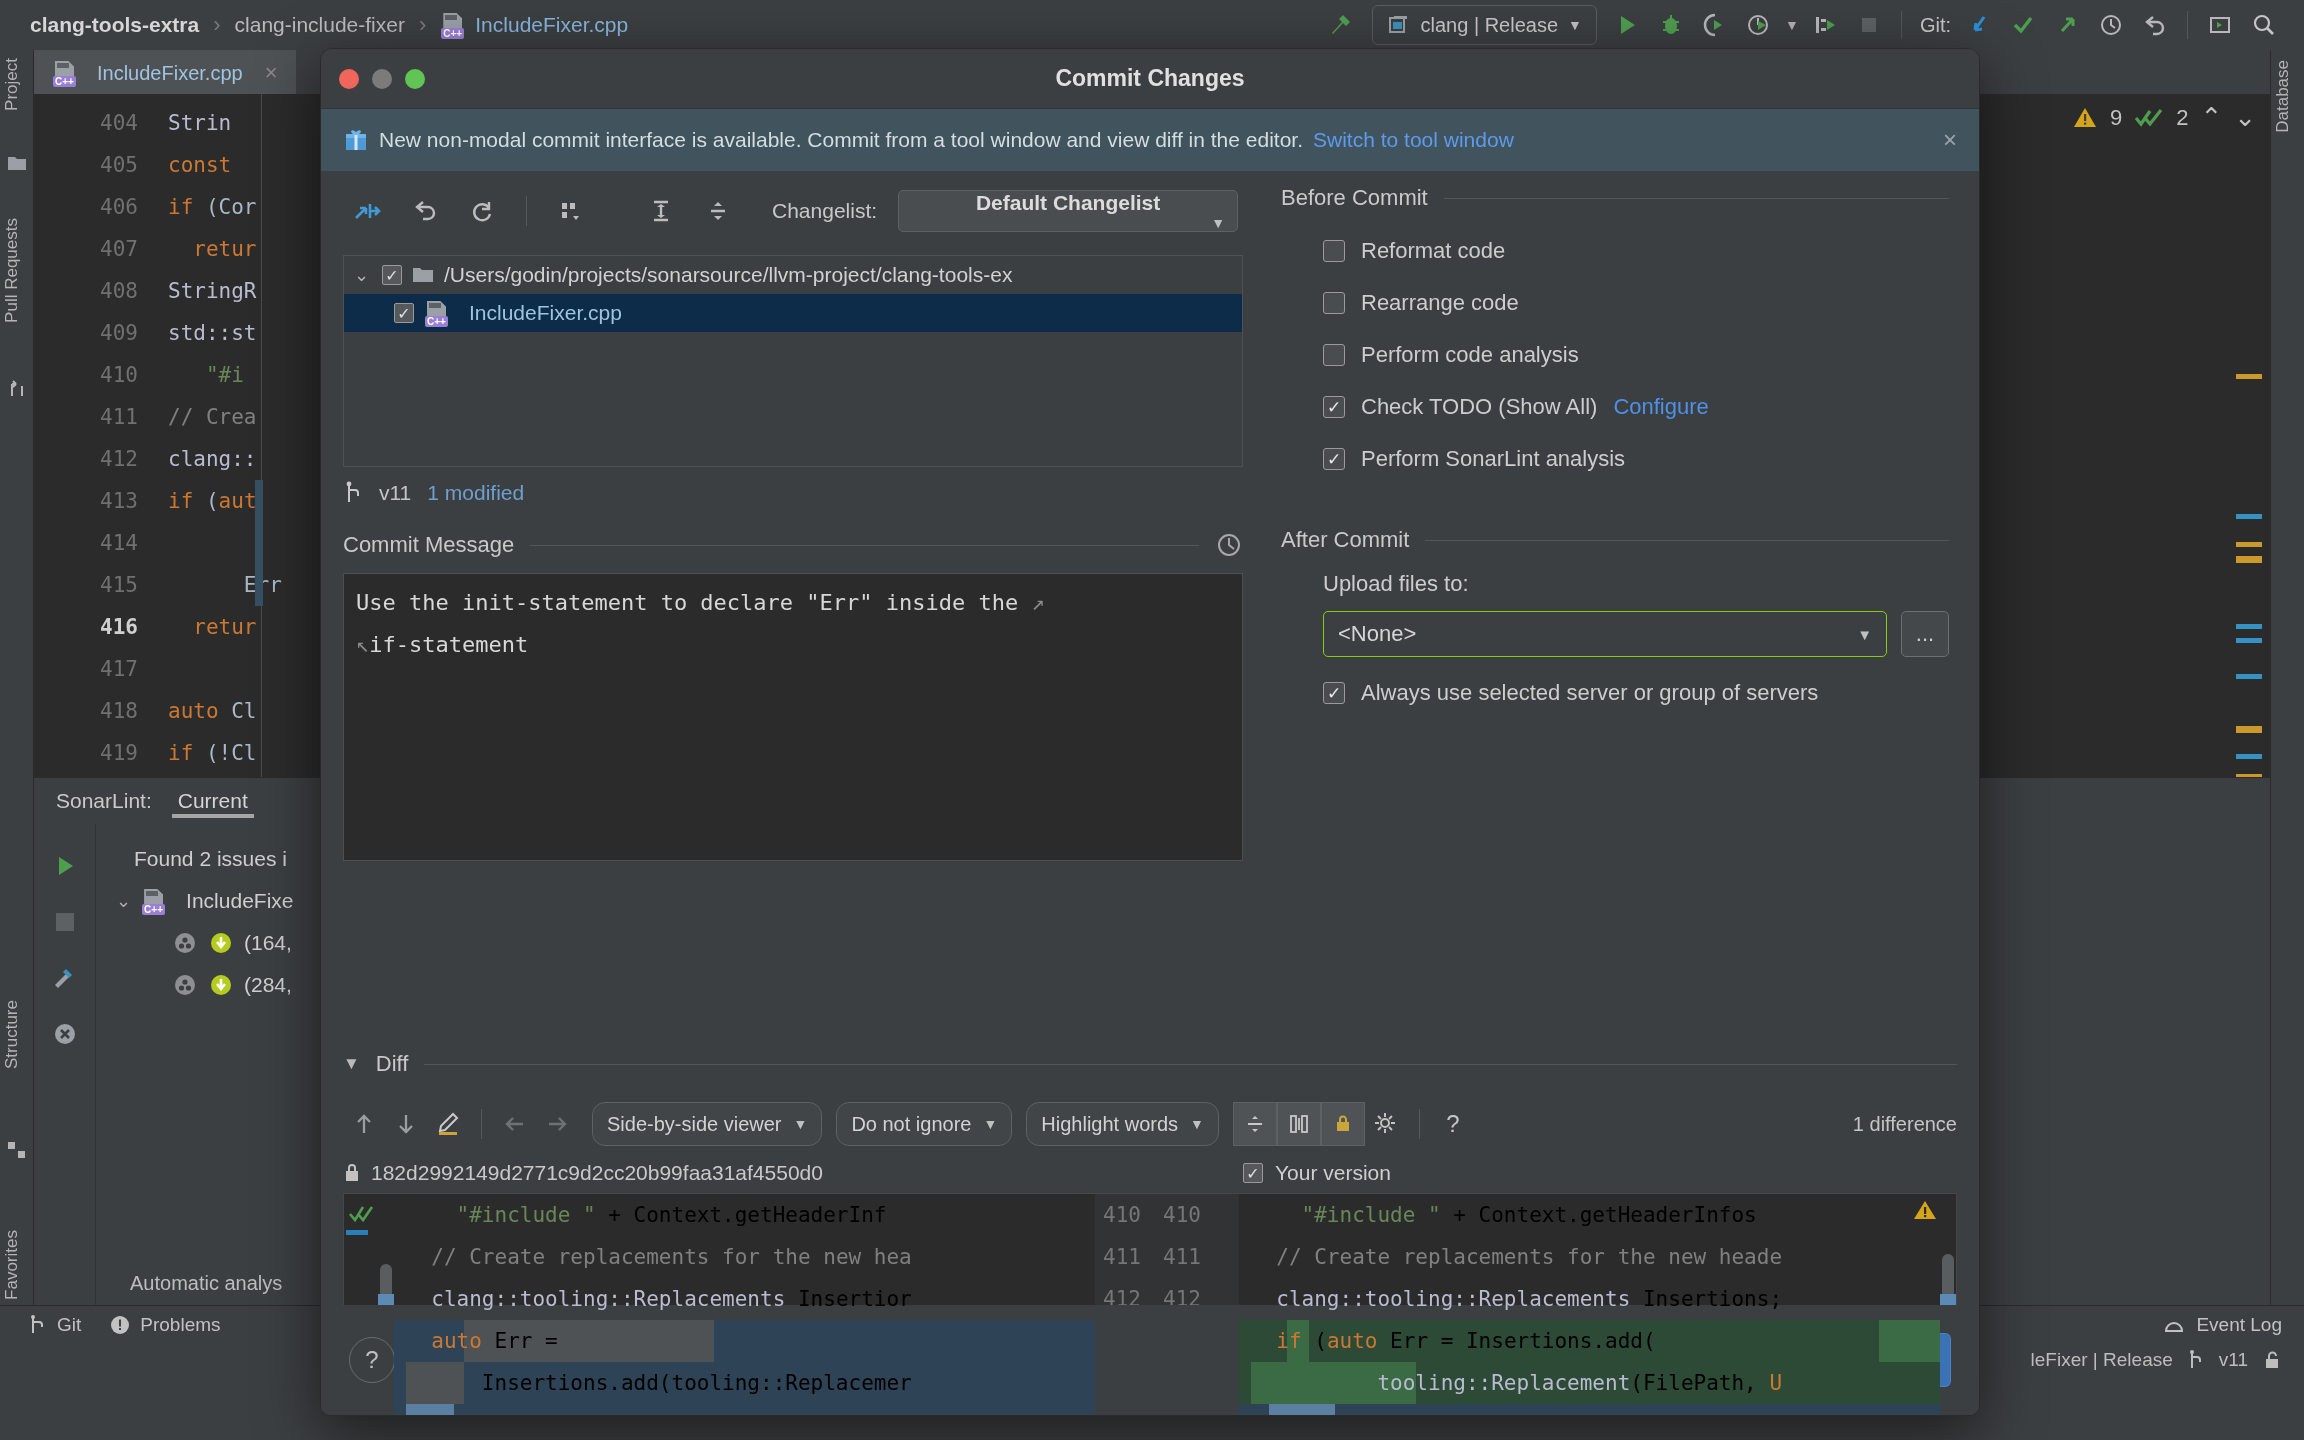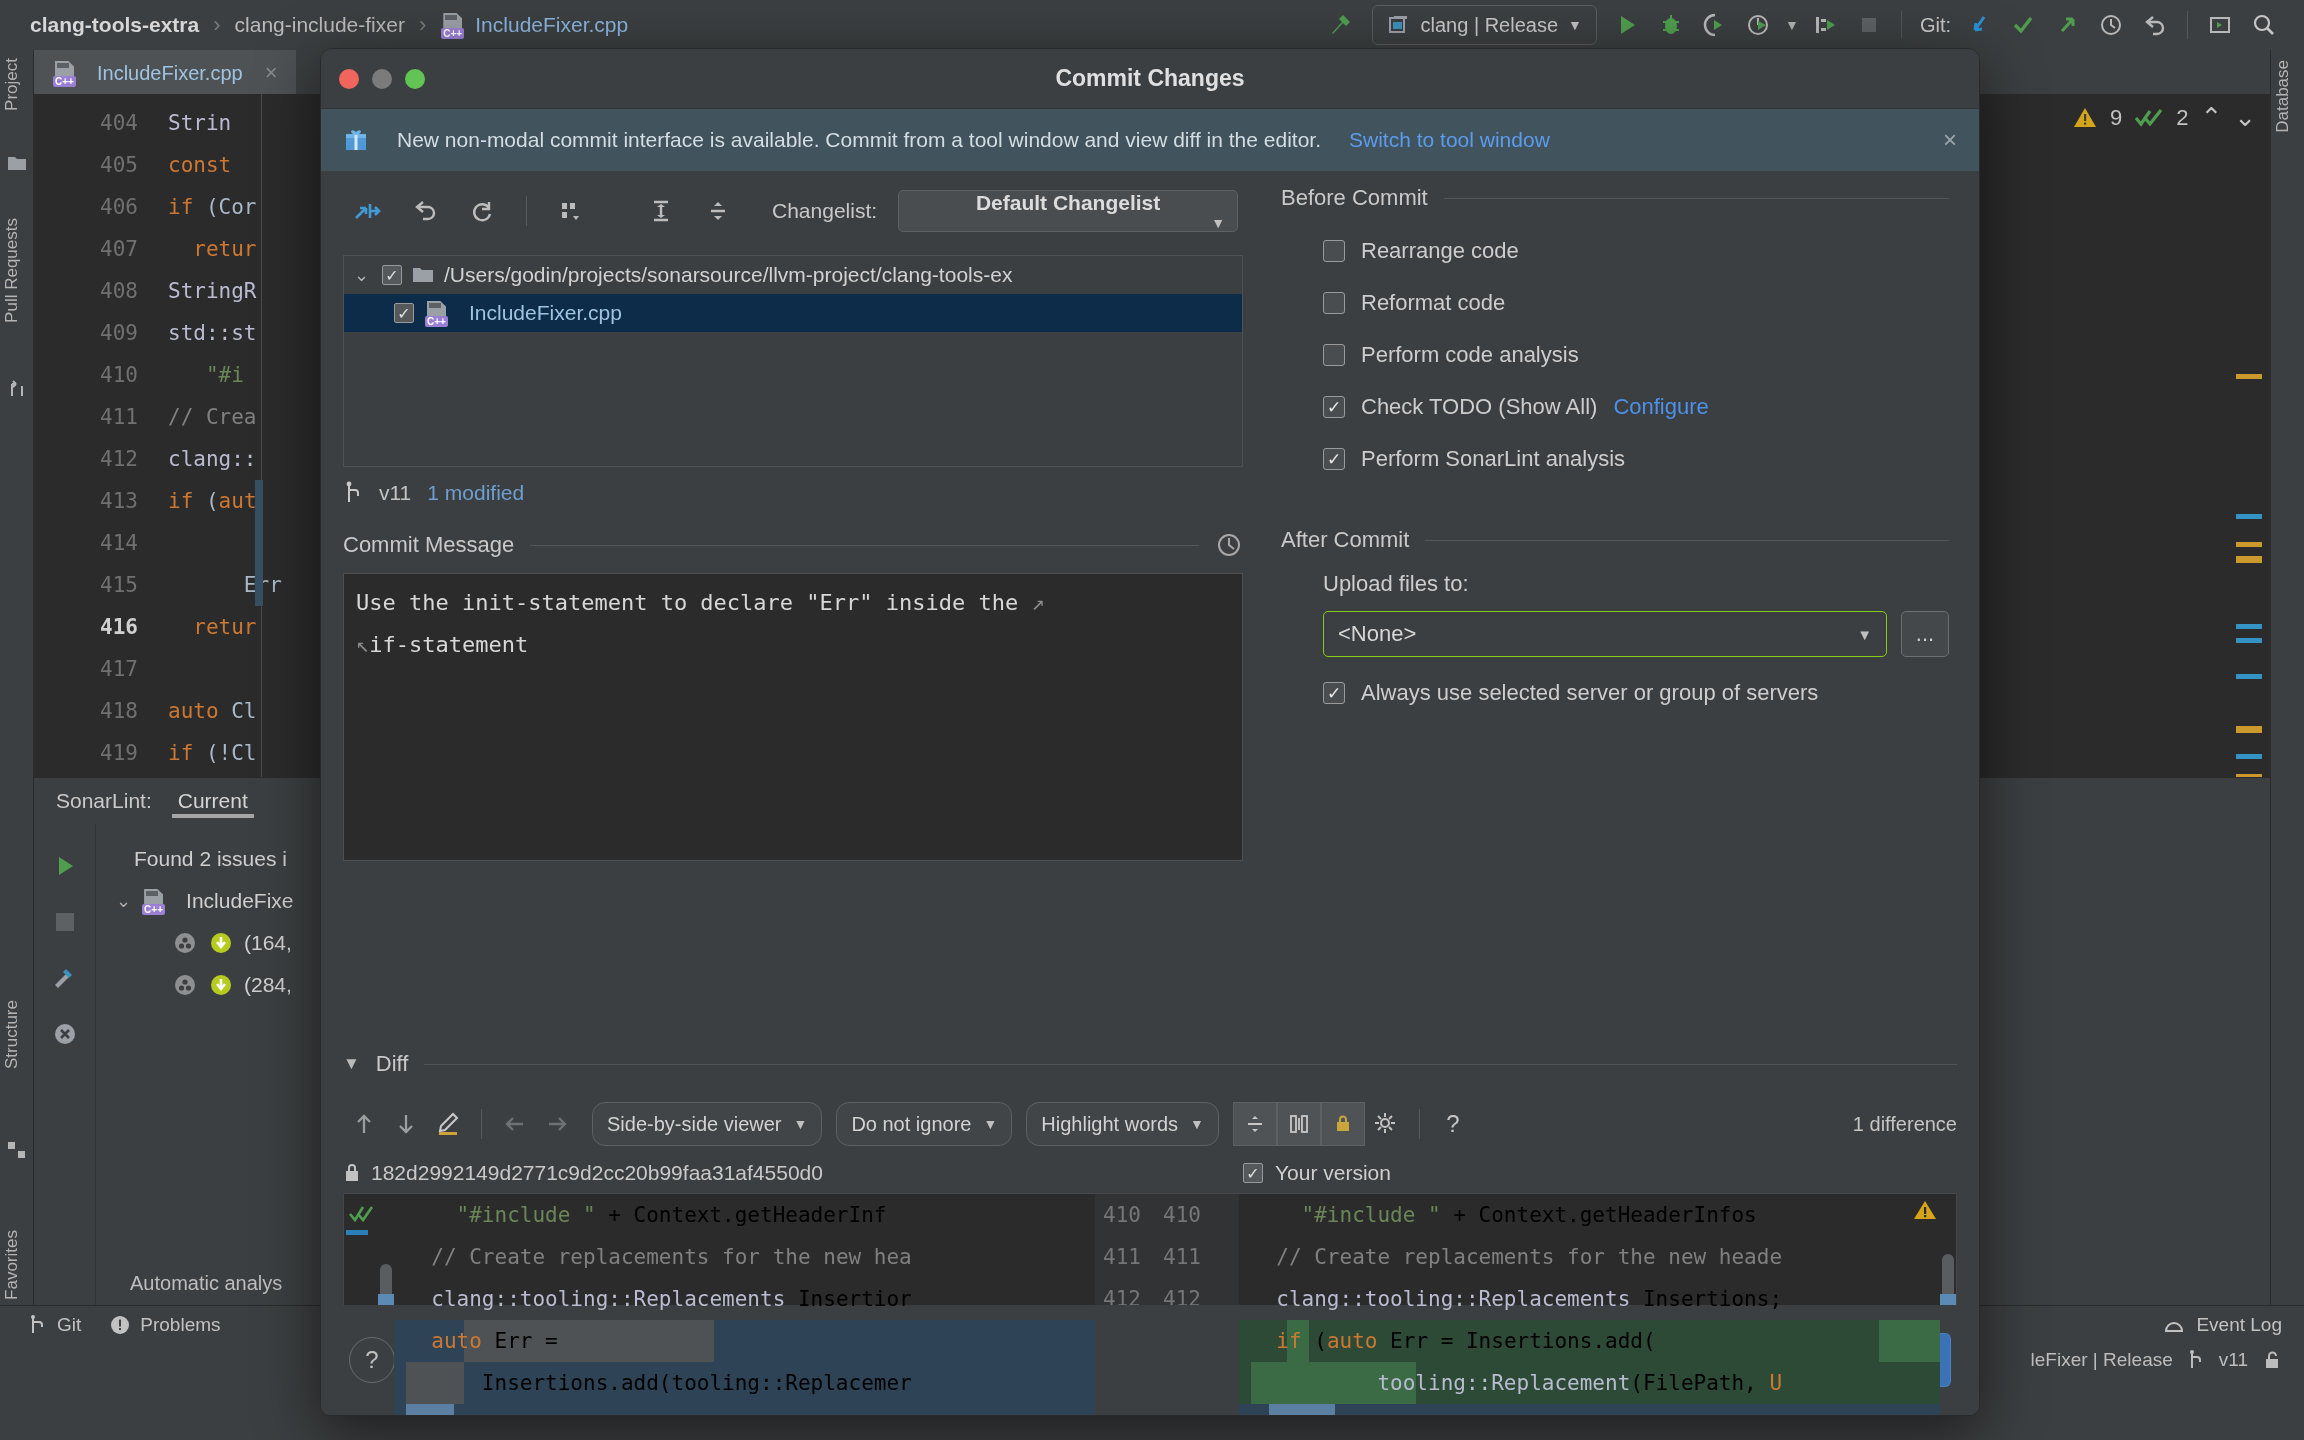--- a/index.html
+++ b/index.html
@@ -145,21 +145,21 @@
   }
   .dlg-title {
     height:60px; background:#3c3f41; display:flex; align-items:center; justify-content:center;
     position:relative; border-bottom:1px solid #323436;
   }
   .dlg-title .t { font-size:23px; font-weight:bold; color:#e0e0e0; }
   .traffic { position:absolute; left:18px; top:20px; display:flex; gap:13px; }
   .tl { width:20px; height:20px; border-radius:50%; }
 
   .banner {
-    height:62px; background:#41535c; display:flex; align-items:center; gap:28px;
+    height:62px; background:#41535c; display:flex; align-items:center; gap:10px;
     padding: 0 22px; color:#d3dde2; font-size:21px;
   }
   .banner a { color:#5d9bec; text-decoration:none; }
   .banner .x { margin-left:auto; color:#9aa5ab; font-size:24px; }
 
   .dlg-body { position:absolute; left:0; right:0; top:122px; bottom:0; }
 
   
   .cl-toolbar { display:flex; align-items:center; gap:7px; padding: 18px 8px 0 22px; height:62px;}
   .cl-btn { width:50px; height:44px; display:flex; align-items:center; justify-content:center; color:#b8b8b8; }
@@ -724,25 +724,25 @@
 
       <div class="right-col">
         <div class="sec-title">
           <span>Before Commit</span>
           <span class="rule"></span>
         </div>
 
         <div style="margin-top:14px;">
           <div class="chk-row">
             <span class="chkbox empty">✓</span>
-            <span>Rearrange code</span>
+            <span>Reformat code</span>
           </div>
           <div class="chk-row">
             <span class="chkbox empty">✓</span>
-            <span>Reformat code</span>
+            <span>Rearrange code</span>
           </div>
           <div class="chk-row">
             <span class="chkbox empty">✓</span>
             <span>Perform code analysis</span>
           </div>
           <div class="chk-row">
             <span class="chkbox">✓</span>
             <span>Check TODO (Show All)</span>
             <a href="#">Configure</a>
           </div>

